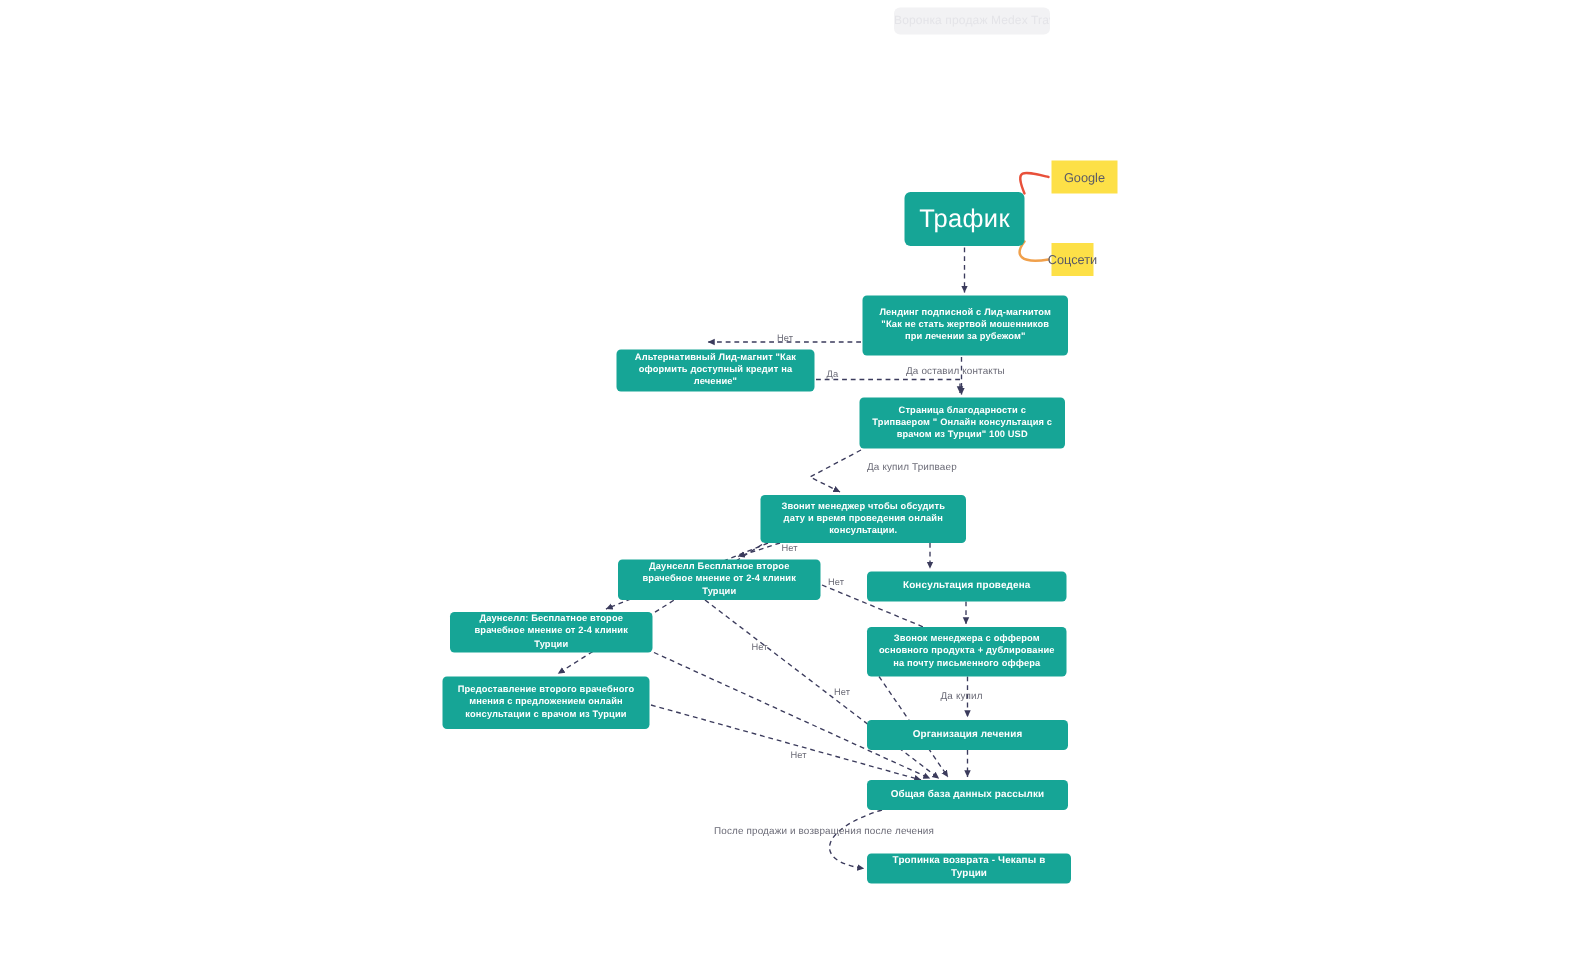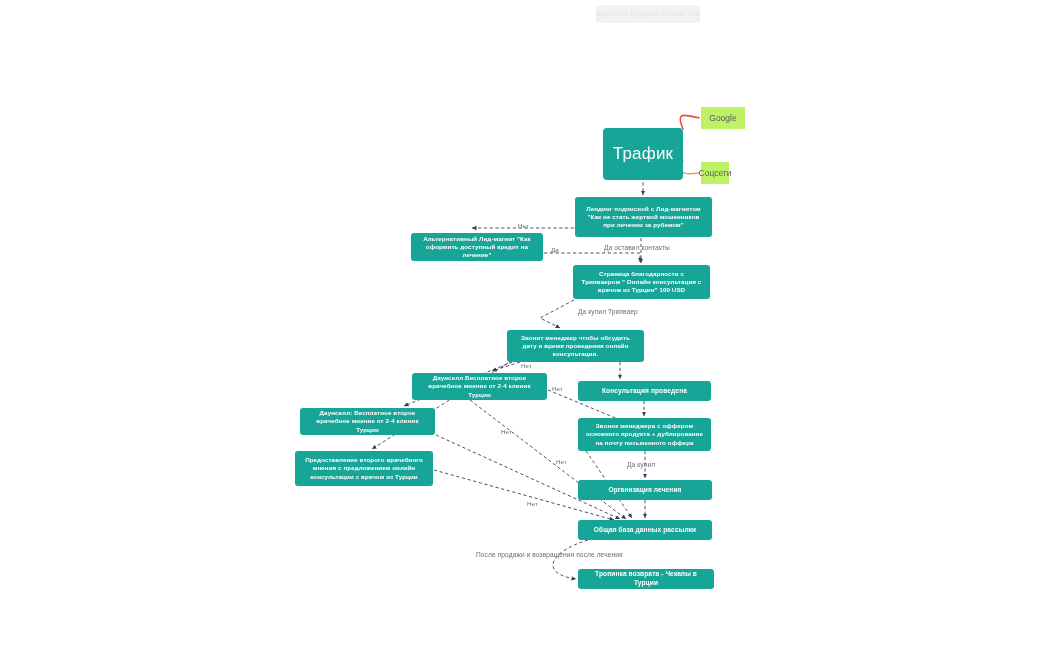--- a/index.html
+++ b/index.html
@@ -66,21 +66,21 @@
   .node.root {
     font-size: 17px;
     font-weight: normal;
     letter-spacing: .2px;
     border-radius: 4px;
   }
   
   .src-chip {
     position: absolute;
     box-sizing: border-box;
-    background: #bef264;
+    background: #fde047;
     color: #5a5a66;
     border-radius: 0;
     font-size: 8.5px;
     display: flex;
     align-items: center;
     justify-content: center;
     text-align: center;
     white-space: nowrap;
   }
   
@@ -143,21 +143,21 @@
 
       <path d="M434,470 L614,520"></path>
 
       <path d="M512,362 L404,406"></path>
       <path d="M508,363 L372,449"></path>
 
       <path d="M588,540 C548,552 540,574 576,579"></path>
     </g>
   </svg>
 
-  <div class="node root" style="left:603px; top:128px; width:80px; height:52px;">Трафик</div>
+  <div class="node root" style="left:603px; top:128px; width:80px; height:36px;">Трафик</div>
 
   <div class="src-chip" style="left:701px; top:107px; width:44px; height:22px;">Google</div>
 
   <div class="src-chip" style="left:701px; top:162px; width:28px; height:22px;">Соцсети</div>
 
   <div class="node small" style="left:575px; top:197px; width:137px; height:40px;">Лендинг подписной с Лид-магнитом "Как не стать жертвой мошенников при лечении за рубежом"</div>
 
   <div class="node small" style="left:411px; top:233px; width:132px; height:28px;">Альтернативный Лид-магнит "Как оформить доступный кредит на лечение"</div>
 
   <div class="node small" style="left:573px; top:265px; width:137px; height:34px;">Страница благодарности с Трипваером " Онлайн консультация с врачом из Турции" 100 USD</div>

